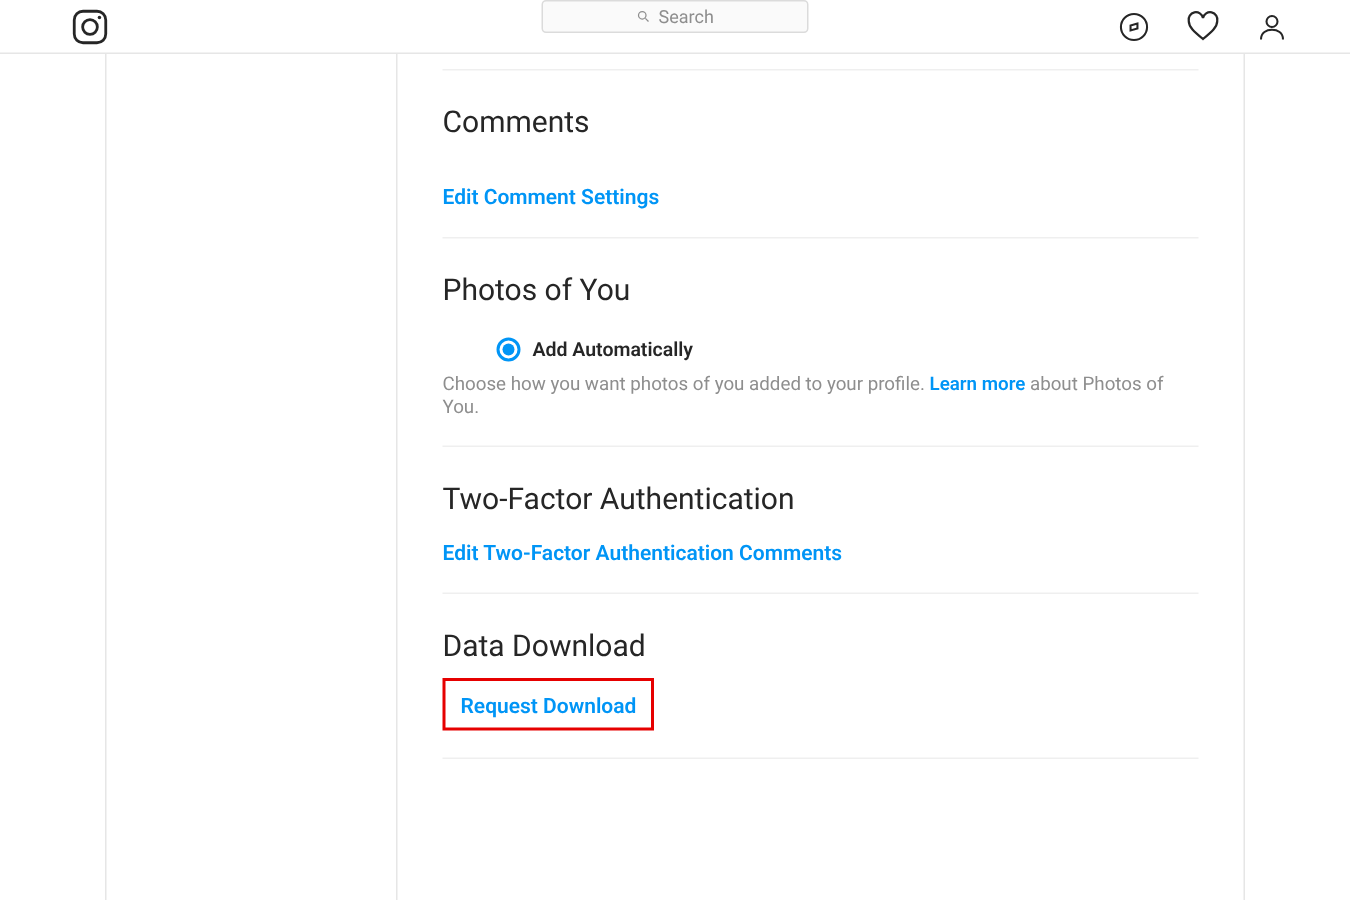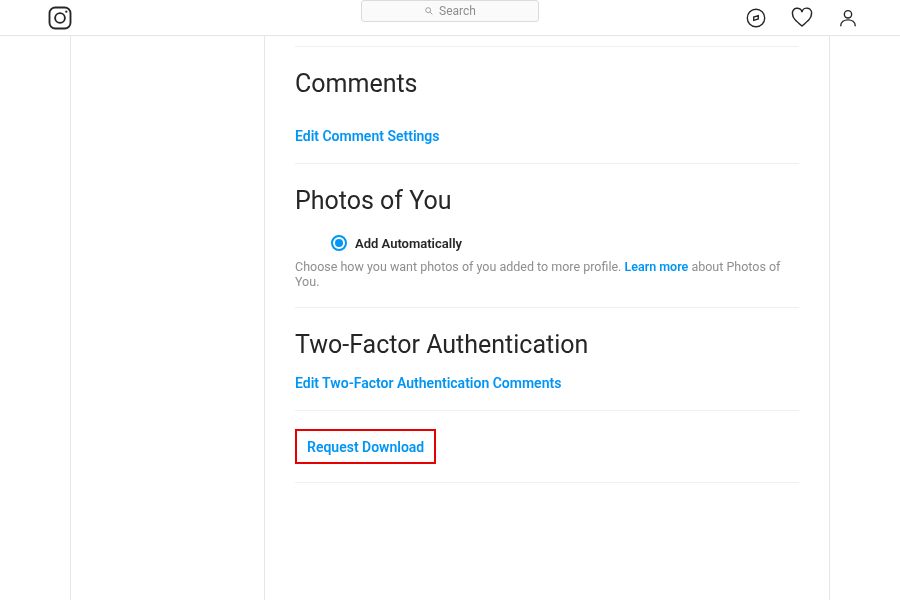--- a/index.html
+++ b/index.html
@@ -26,21 +26,21 @@
     .search .mag { width: 10px; height: 10px; margin-right: 5px; }
     .nav-icons { margin-left: auto; display: flex; gap: 22px; align-items: center; }
     .nav-icons .icon { width: 24px; height: 24px; display: flex; align-items: center; justify-content: center; cursor: pointer; }
 
     .page { display: flex; justify-content: center; }
     .frame { width: 760px; display: flex; border-left: 1px solid #e6e6e6; border-right: 1px solid #e6e6e6; min-height: 564px; }
     .sidebar { width: 194px; border-right: 1px solid #e6e6e6; }
     .main { flex: 1; padding: 0 30px 0 30px; }
 
     .section { border-bottom: 1px solid #efefef; padding: 22px 0 18px 0; }
-    .section h2 { font-size: 25px; font-weight: 400; color: #262626; margin-bottom: 14px; }
+    .section h2 { font-size: 20px; font-weight: 400; color: #262626; margin-bottom: 14px; }
     .first-divider { border-bottom: 1px solid #efefef; padding-top: 10px; }
     .link { color: #0095f6; font-size: 14px; font-weight: 600; cursor: pointer; display: inline-block; }
 
     .radio-row { display: flex; align-items: center; margin-bottom: 4px; font-size: 13px; font-weight: 600; padding-left: 36px; }
     .radio-row .bubble {
       width: 16px; height: 16px; border-radius: 50%;
       border: 1px solid #8e8e8e; margin-right: 8px; position: relative;
     }
     .radio-row.selected .bubble { border: 2px solid #0095f6; }
     .radio-row.selected .bubble::after {
@@ -107,31 +107,32 @@
       </div>
 
       <div class="section">
         <h2>Photos of You</h2>
         <div style="height:6px"></div>
         <div class="radio-row selected">
           <span class="bubble"></span>
           <span>Add Automatically</span>
         </div>
         <div class="helper">
-          <span>Choose how you want photos of you added to more profile. </span><span class="inline-link">Learn more</span><span> about Photos of You.</span>
+          <span>Choose how you want photos of you added to your profile. </span><span class="inline-link">Learn more</span><span> about Photos of You.</span>
         </div>
       </div>
 
 
       <div class="section">
         <h2>Two-Factor Authentication</h2>
         <span class="link">Edit Two-Factor Authentication Comments</span>
       </div>
 
       <div class="section">
+        <h2>Data Download</h2>
         <span class="highlight">
           <span class="link">Request Download</span>
         </span>
       </div>
 
     </div>
   </div>
 </div>
 
 </body></html>

